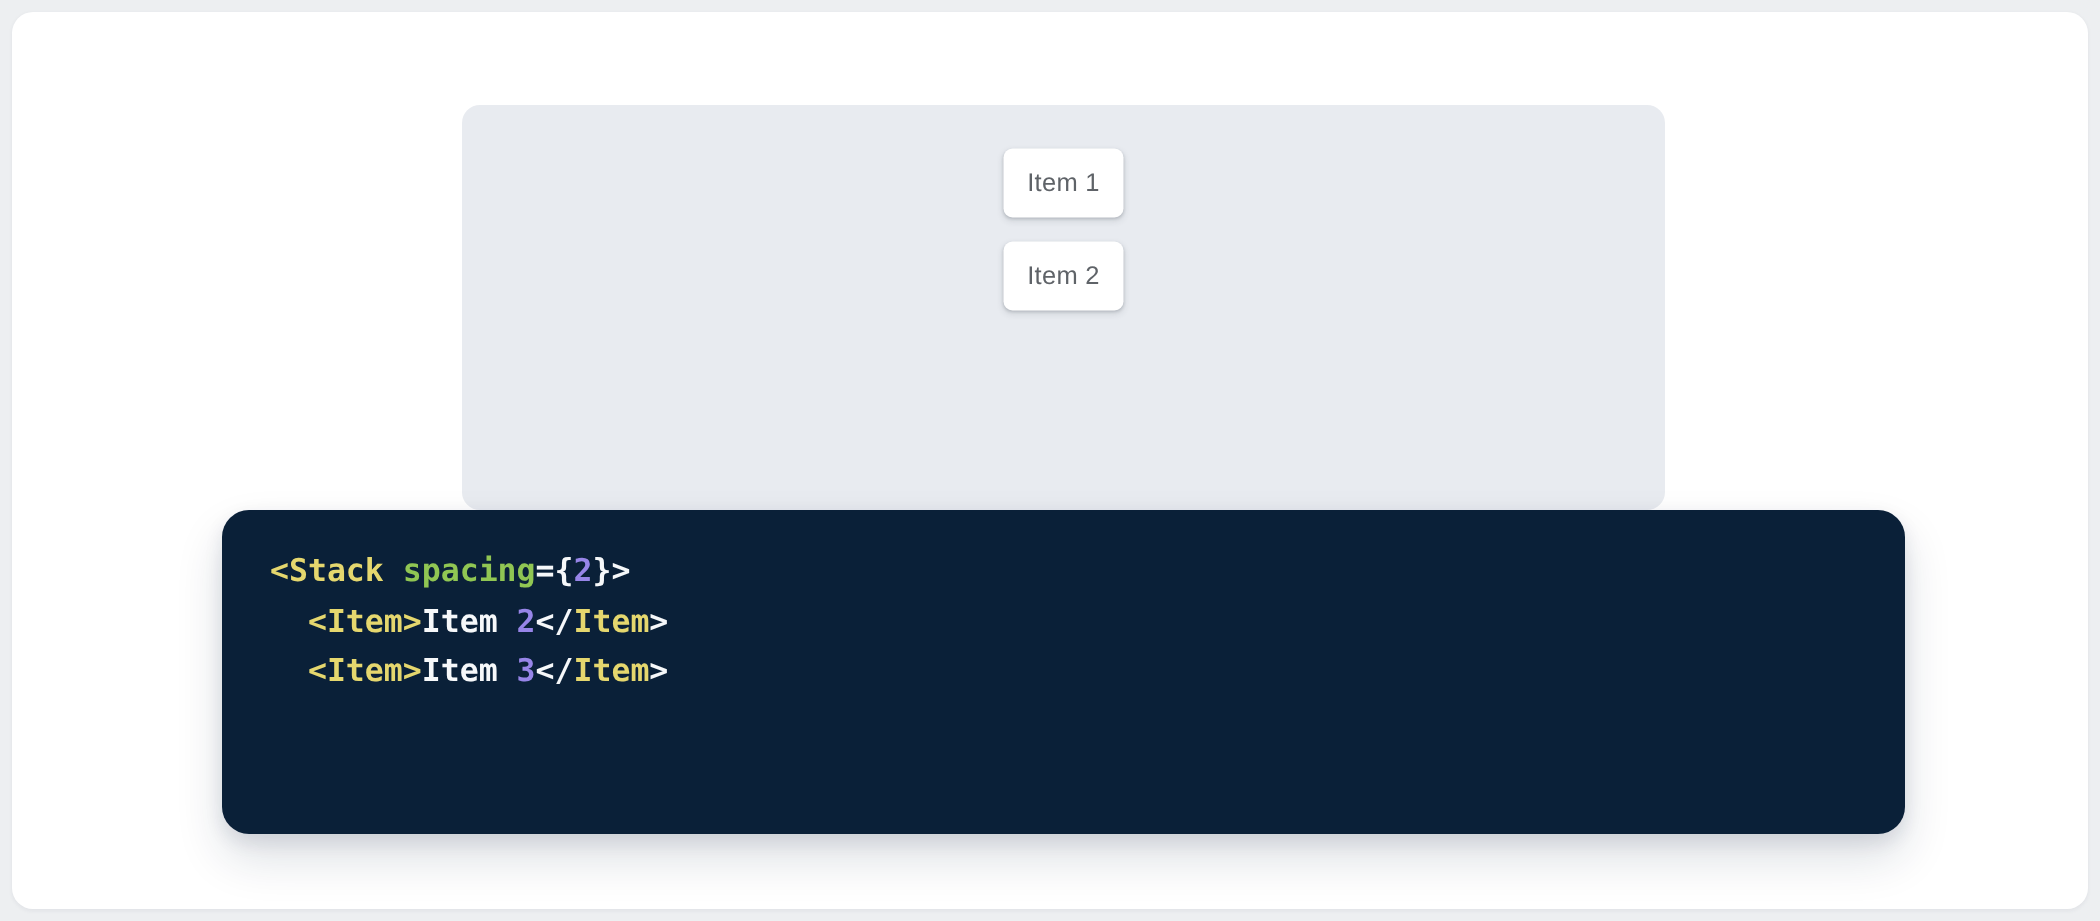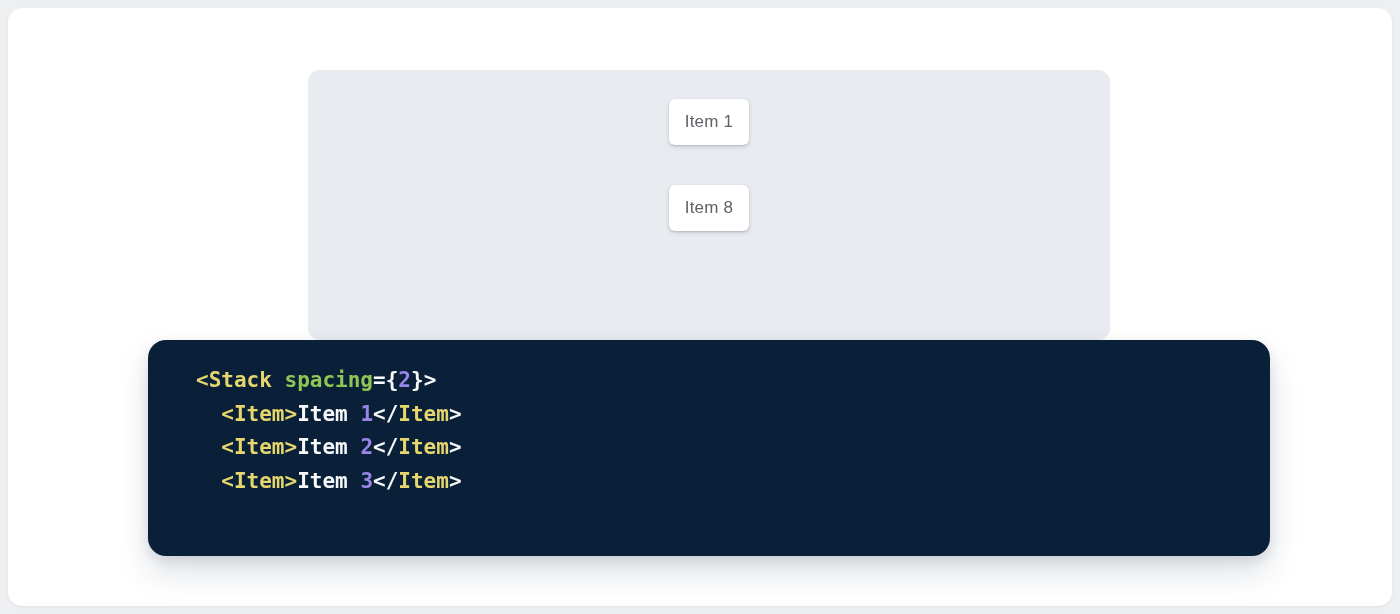--- a/index.html
+++ b/index.html
@@ -33,21 +33,21 @@
     left:300px; top:62px;
     width:802px; height:270px;
     background:var(--panel-bg);
     border-radius:12px;
   }
   .stack{
     display:flex;
     flex-direction:column;
     align-items:center;
     padding-top:29px;
-    gap:40px;
+    gap:16px;
   }
   .stack-item{
     width:80px; height:46px;
     background:#ffffff;
     border-radius:6px;
     box-shadow:0 1px 2px rgba(40,50,60,0.18), 0 2px 5px rgba(40,50,60,0.12);
     display:flex;
     align-items:center;
     justify-content:center;
     font-size:17px;
@@ -63,40 +63,39 @@
     padding:24px 32px 25px 32px;
     box-shadow:0 16px 32px rgba(15,33,66,0.14), 0 5px 12px rgba(15,33,66,0.10);
     overflow:hidden;
   }
   .code-lines{
     font-family:"DejaVu Sans Mono","Liberation Mono",monospace;
     font-size:21px;
     line-height:33.6px;
     font-weight:bold;
   }
-  .code-line{white-space:pre;margin-left:16px;}
+  .code-line{white-space:pre;}
   .tok-tag{color:var(--tok-tag);}
   .tok-attr{color:var(--tok-attr);}
   .tok-num{color:var(--tok-num);}
   .tok-plain{color:var(--tok-plain);}
 </style>
 </head>
 <body>
 
 <div class="page-card">
 
   <div class="demo-panel">
     <div class="stack">
       <div class="stack-item">Item 1</div>
-      <div class="stack-item">Item 8</div>
+      <div class="stack-item">Item 2</div>
     </div>
   </div>
 
   <div class="code-block">
     <div class="code-lines" id="code-lines">
         <div class="code-line"><span class="tok-tag">&lt;Stack</span><span class="tok-plain"> </span><span class="tok-attr">spacing</span><span class="tok-plain">={</span><span class="tok-num">2</span><span class="tok-plain">}&gt;</span></div>
-        <div class="code-line"><span class="tok-plain">  </span><span class="tok-tag">&lt;Item&gt;</span><span class="tok-plain">Item </span><span class="tok-num">1</span><span class="tok-plain">&lt;/</span><span class="tok-tag">Item</span><span class="tok-plain">&gt;</span></div>
         <div class="code-line"><span class="tok-plain">  </span><span class="tok-tag">&lt;Item&gt;</span><span class="tok-plain">Item </span><span class="tok-num">2</span><span class="tok-plain">&lt;/</span><span class="tok-tag">Item</span><span class="tok-plain">&gt;</span></div>
         <div class="code-line"><span class="tok-plain">  </span><span class="tok-tag">&lt;Item&gt;</span><span class="tok-plain">Item </span><span class="tok-num">3</span><span class="tok-plain">&lt;/</span><span class="tok-tag">Item</span><span class="tok-plain">&gt;</span></div>
       </div>
   </div>
 
 </div>
 
 </body></html>

